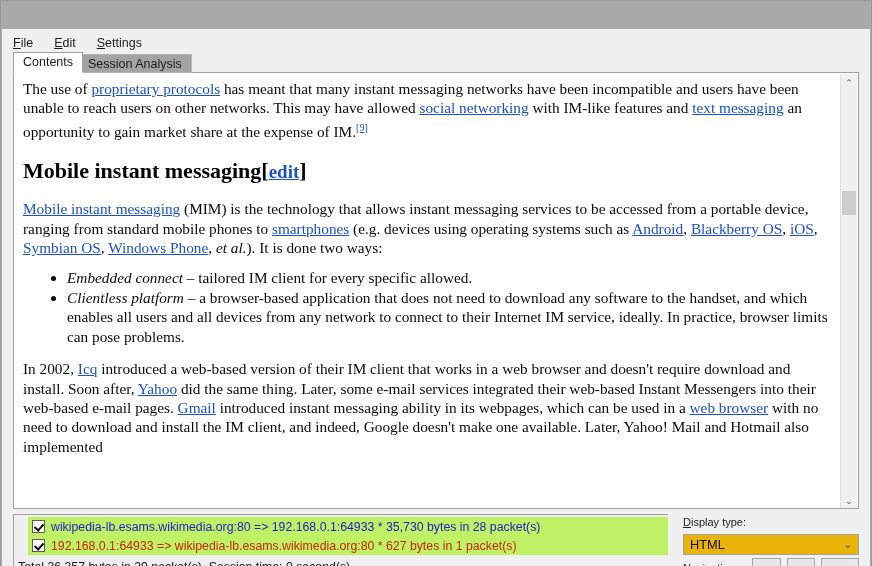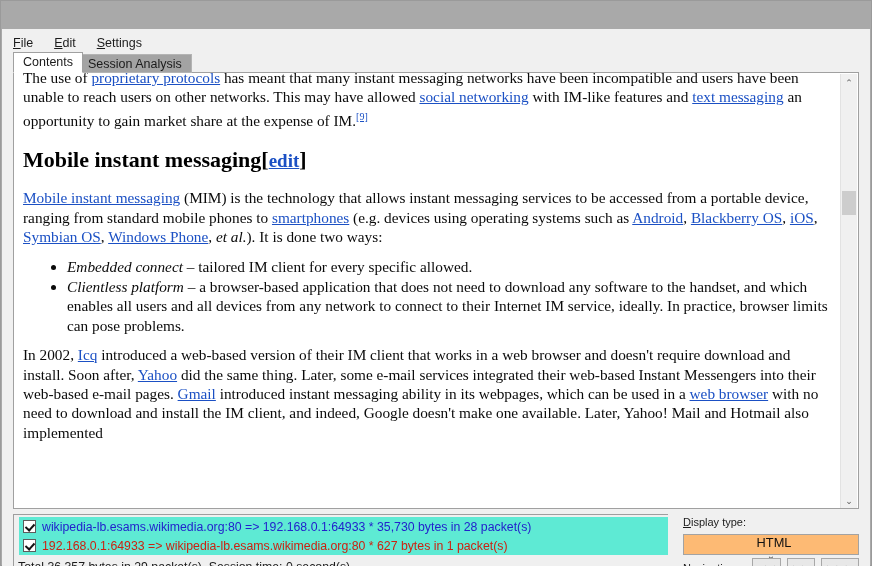--- a/index.html
+++ b/index.html
@@ -148,21 +148,21 @@
   .doc {
     position: absolute;
     left: 9px; top: -7px;
     width: 810px;
     font-family: "Liberation Serif", "DejaVu Serif", serif;
     font-size: 15.3px;
     line-height: 19.4px;
     color: #0a0a0a;
     text-align: left;
   }
-  .doc p { margin: 2px 0 10px 0; }
+  .doc p { margin: 13px 0 10px 0; }
   .doc a {
     color: #1b50c4;
     text-decoration: underline;
   }
   .doc h2 {
     font-size: 22px;
     line-height: 26px;
     font-weight: bold;
     margin: 17px 0 14px 0;
     color: #000000;
@@ -211,23 +211,23 @@
     left: 11px; top: 485px;
     width: 655px; height: 70px;
     background: #f0f0f0;
     border: 1px solid #9e9e9e;
     border-right: none;
     box-sizing: border-box;
     overflow: hidden;
   }
   .packet-list {
     position: absolute;
-    left: 5px; top: 2px;
+    left: 14px; top: 2px;
     width: 649px; height: 38px;
-    background: #5eead4;
+    background: #bef264;
   }
   .packet-row {
     display: flex;
     align-items: center;
     height: 19px;
     padding-left: 4px;
     font-size: 12.3px;
     white-space: nowrap;
   }
   .checkbox {
@@ -272,26 +272,25 @@
     white-space: nowrap;
   }
   .label-display { left: 15px; top: 2px; }
   .label-nav { left: 15px; top: 48px; }
   .field-label u { text-decoration: underline; }
 
   .combo {
     position: absolute;
     left: 15px; top: 20px;
     width: 176px; height: 21px;
-    background: #fdba74;
+    background: #eab308;
     border: 1px solid #a3a3a3;
     box-sizing: border-box;
     display: flex;
     align-items: center;
-    flex-direction: column;
   }
   .combo-value {
     font-size: 12.8px;
     color: #111111;
     padding-left: 6px;
     flex: 1;
   }
   .combo-arrow {
     width: 20px;
     text-align: center;

